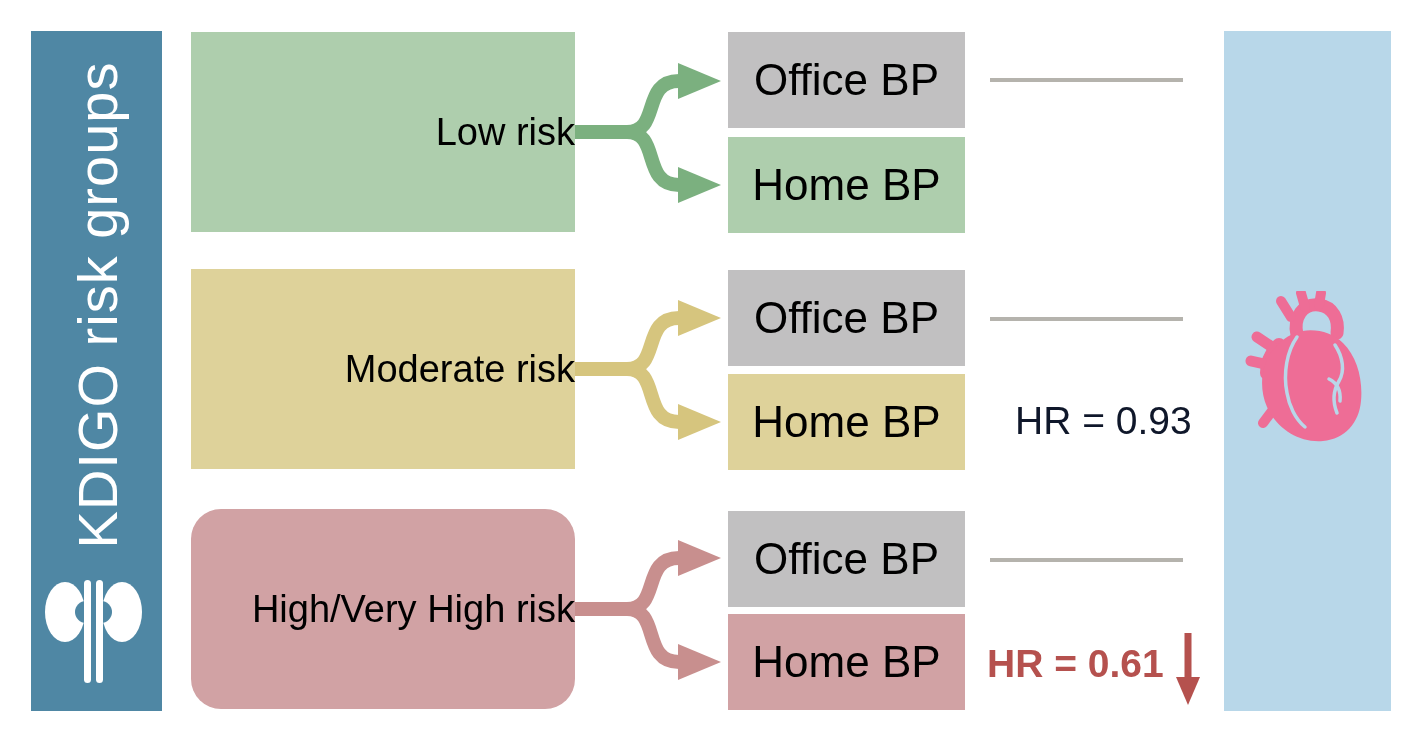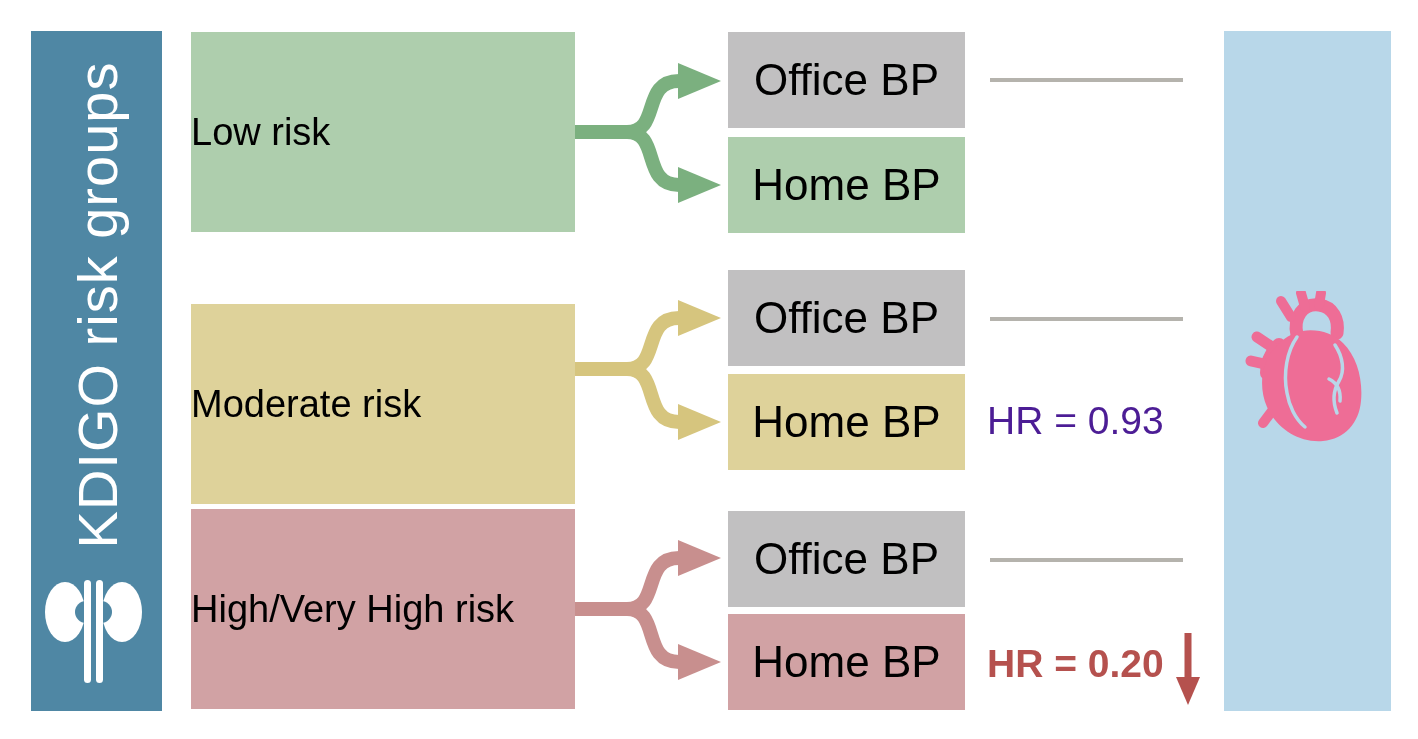--- a/index.html
+++ b/index.html
@@ -11,21 +11,21 @@
   .sidebar{position:absolute;left:31px;top:31px;width:131px;height:680px;}
   .sidebar-label{
     position:absolute;left:50%;top:274px;
     transform:translate(-50%,-50%) rotate(-90deg);
     white-space:nowrap;font-size:56px;letter-spacing:1px;
   }
   .kidneys{position:absolute;left:14px;top:547px;width:100px;height:112px;}
   
   .riskbox{
     position:absolute;left:191px;width:384px;height:200px;
-    display:flex;align-items:center;justify-content:flex-start;
+    display:flex;align-items:center;justify-content:flex-end;
     font-size:38px;
   }
   .k0{top:32px}.k1{top:269px}.k2{top:509px}
   
   .fork{position:absolute;left:575px;width:154px;height:200px;}
   .f0{top:32px}.f1{top:269px}.f2{top:509px}
   .fork path{fill:none;stroke-width:14px;}
   
   .bpbox{
     position:absolute;left:728px;width:237px;height:96px;
@@ -76,57 +76,57 @@
     <polygon points="103,135 146,153 103,171" style="fill: rgb(123, 176, 127);"></polygon>
   </svg>
   <div class="bpbox o0" style="background: rgb(193, 192, 193);">
     <span>Office BP</span>
   </div>
   <div class="bpbox h0" style="background: rgb(174, 206, 173);">
     <span>Home BP</span>
   </div>
   <div class="hline l0" style="background: rgb(181, 179, 173);"></div>
 
-  <div class="riskbox k1" style="background: rgb(222, 210, 154); margin-top: 35px;">
+  <div class="riskbox k1" style="background: rgb(222, 210, 154);">
     <span>Moderate risk</span>
   </div>
   <svg class="fork f1" viewBox="0 0 154 200">
     <path d="M0,100 H56" style="stroke: rgb(214, 197, 126);"></path>
     <path d="M52,100 C86,100 66,49 104,49" style="stroke: rgb(214, 197, 126);"></path>
     <path d="M52,100 C86,100 66,153 104,153" style="stroke: rgb(214, 197, 126);"></path>
     <polygon points="103,31 146,49 103,67" style="fill: rgb(214, 197, 126);"></polygon>
     <polygon points="103,135 146,153 103,171" style="fill: rgb(214, 197, 126);"></polygon>
   </svg>
   <div class="bpbox o1" style="background: rgb(193, 192, 193);">
     <span>Office BP</span>
   </div>
   <div class="bpbox h1" style="background: rgb(222, 210, 154);">
     <span>Home BP</span>
   </div>
   <div class="hline l1" style="background: rgb(181, 179, 173);"></div>
-  <div class="hr t1" style="color: #4c1d95;">HR = 0.93</div>
+  <div class="hr t1" style="color: #0f172a; margin-left: 28px;">HR = 0.93</div>
 
-  <div class="riskbox k2" style="background: rgb(209, 162, 164);">
+  <div class="riskbox k2" style="background: rgb(209, 162, 164); border-radius: 30px;">
     <span>High/Very High risk</span>
   </div>
   <svg class="fork f2" viewBox="0 0 154 200">
     <path d="M0,100 H56" style="stroke: rgb(200, 143, 142);"></path>
     <path d="M52,100 C86,100 66,49 104,49" style="stroke: rgb(200, 143, 142);"></path>
     <path d="M52,100 C86,100 66,153 104,153" style="stroke: rgb(200, 143, 142);"></path>
     <polygon points="103,31 146,49 103,67" style="fill: rgb(200, 143, 142);"></polygon>
     <polygon points="103,135 146,153 103,171" style="fill: rgb(200, 143, 142);"></polygon>
   </svg>
   <div class="bpbox o2" style="background: rgb(193, 192, 193);">
     <span>Office BP</span>
   </div>
   <div class="bpbox h2" style="background: rgb(209, 162, 164);">
     <span>Home BP</span>
   </div>
   <div class="hline l2" style="background: rgb(181, 179, 173);"></div>
-  <div class="hr t2 bold" style="color: rgb(181, 81, 78);">HR = 0.20</div>
+  <div class="hr t2 bold" style="color: rgb(181, 81, 78);">HR = 0.61</div>
   <svg class="down-arrow" viewBox="0 0 24 72">
     <rect x="8.5" y="0" width="7" height="48" style="fill: rgb(181, 81, 78);"></rect>
     <polygon points="0,44 24,44 12,72" style="fill: rgb(181, 81, 78);"></polygon>
   </svg>
 
   <div class="rightbar" style="background: rgb(184, 215, 233);"></div>
   <svg class="heart" viewBox="0 0 128 158">
 
     <path class="vessel" d="M52,44 C48,26 58,12 74,14 C88,16 94,28 92,42" stroke-width="13" style="stroke: rgb(238, 109, 150);"></path>
     <path class="vessel" d="M46,26 L36,10" stroke-width="10" style="stroke: rgb(238, 109, 150);"></path>

